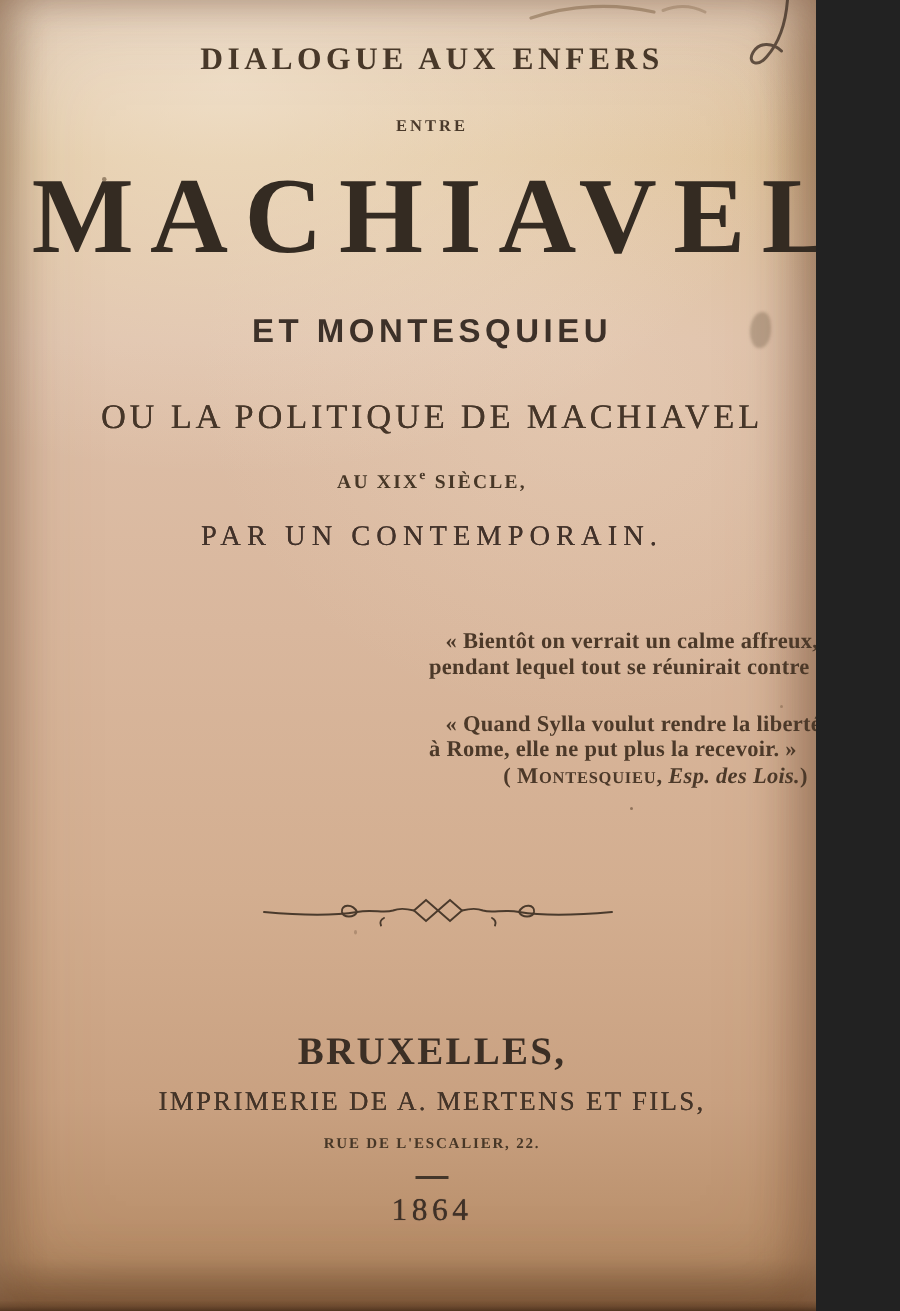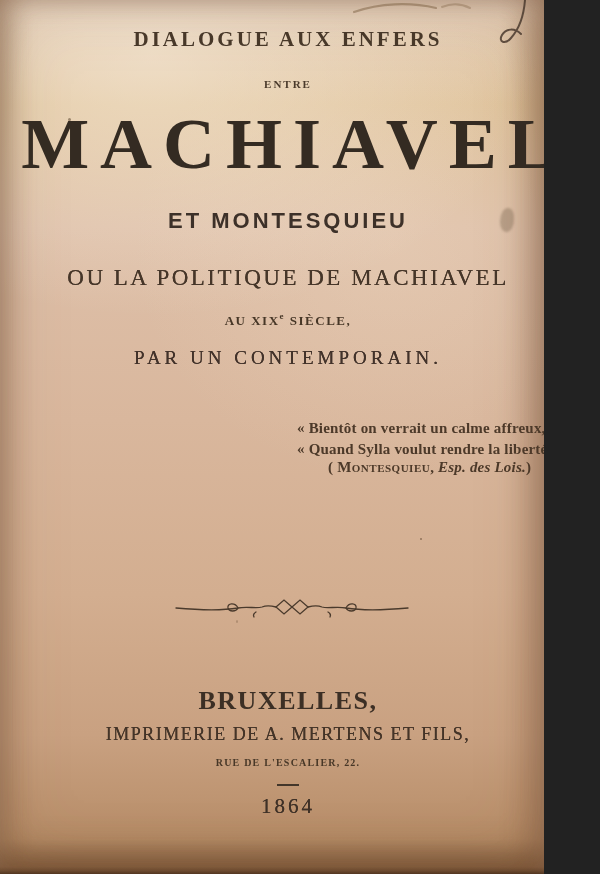--- a/index.html
+++ b/index.html
@@ -25,22 +25,22 @@
   .entre{top:78px;font-size:11px;font-weight:700;letter-spacing:2px;color:#4a3a2b;}
   .machiavel{top:106px;left:-6px;font-size:72px;line-height:76px;font-weight:700;letter-spacing:11px;color:#342b22;}
   .et-mont{top:208px;font-family:"Liberation Sans","DejaVu Sans",sans-serif;font-size:22px;font-weight:700;letter-spacing:3px;color:#3d3129;}
   .ou-la{top:265px;font-size:23px;font-weight:400;letter-spacing:2.5px;color:#463629;text-shadow:0 0 .4px #463629;}
   .au-xix{top:312px;font-size:13px;font-weight:700;letter-spacing:1.5px;color:#473727;}
   .au-xix sup{font-size:9px;position:relative;top:-1px;}
   .par-un{top:347px;font-size:19px;font-weight:400;letter-spacing:4px;color:#42322a;text-shadow:0 0 .4px #42322a;}
   .epigraph{position:absolute;left:286px;top:420px;width:260px;font-size:15px;font-weight:700;line-height:17px;letter-spacing:.2px;color:#4c3929;text-align:left;}
   .epigraph .ql{white-space:nowrap;}
   .epigraph .indent{text-indent:11px;}
-  .epigraph .q2{margin-top:4px;}
-  .epigraph .attr{margin-top:1px;padding-left:42px;white-space:nowrap;}
+  .epigraph .q2{margin-top:21px;}
+  .epigraph .attr{margin-top:1px;padding-left:42px;white-space:nowrap;text-align:center;}
   .sc{font-variant:small-caps;letter-spacing:.5px;}
   .it{font-style:italic;}
   .divider{position:absolute;top:596px;left:172px;width:240px;height:22px;}
   .bruxelles{top:686px;font-size:26px;font-weight:700;letter-spacing:1.5px;color:#3c2f25;}
   .imprimerie{top:724px;font-size:18px;font-weight:400;letter-spacing:1.5px;color:#443428;text-shadow:0 0 .4px #443428;}
   .rue{top:757px;font-size:10px;font-weight:700;letter-spacing:1.2px;color:#473727;}
   .mini-rule{position:absolute;top:784px;left:277px;width:22px;height:2px;background:#43362a;}
   .year{top:794px;font-size:21px;font-weight:400;letter-spacing:3px;color:#3f3127;text-shadow:0 0 .5px #3f3127;}
   .handwriting{position:absolute;left:340px;top:0;width:220px;height:52px;}
   .stain{position:absolute;left:500px;top:208px;width:14px;height:24px;border-radius:60% 40% 55% 45%;background:rgba(100,82,58,.32);filter:blur(1px);}
@@ -70,23 +70,25 @@
   <div class="line et-mont">ET MONTESQUIEU</div>
   <div class="line ou-la">OU LA POLITIQUE DE MACHIAVEL</div>
 
   <div class="line au-xix"><span>AU XIX</span><sup>e</sup><span> SIÈCLE,</span></div>
 
   <div class="line par-un">PAR UN CONTEMPORAIN.</div>
 
   <div class="epigraph">
     <div class="q1">
       <div class="ql indent">« Bientôt on verrait un calme affreux,</div>
+      <div class="ql">pendant lequel tout se réunirait contre</div>
     </div>
     <div class="q2">
       <div class="ql indent">« Quand Sylla voulut rendre la liberté</div>
+      <div class="ql">à Rome, elle ne put plus la recevoir. »</div>
     </div>
     <div class="attr"><span>( </span><span class="sc">Montesquieu</span><span>, </span><span class="it">Esp. des Lois.</span><span>)</span></div>
   </div>
 
   <svg class="divider" viewBox="0 0 240 22" aria-hidden="true">
     <path class="f" d="M104,11 l8,-7 8,7 -8,7 z"></path>
     <path class="f" d="M120,11 l8,-7 8,7 -8,7 z"></path>
     <path class="f" d="M4,12 C26,14 48,15 66,12 C76,10 84,13 90,11 C95,9 100,10 104,11"></path>
     <path class="f" d="M66,12 c-3,-6 -11,-5 -10,0 c1,4 8,4 10,0"></path>
     <path class="f" d="M84,16 c-2,1 -3,3 -2,5"></path>

